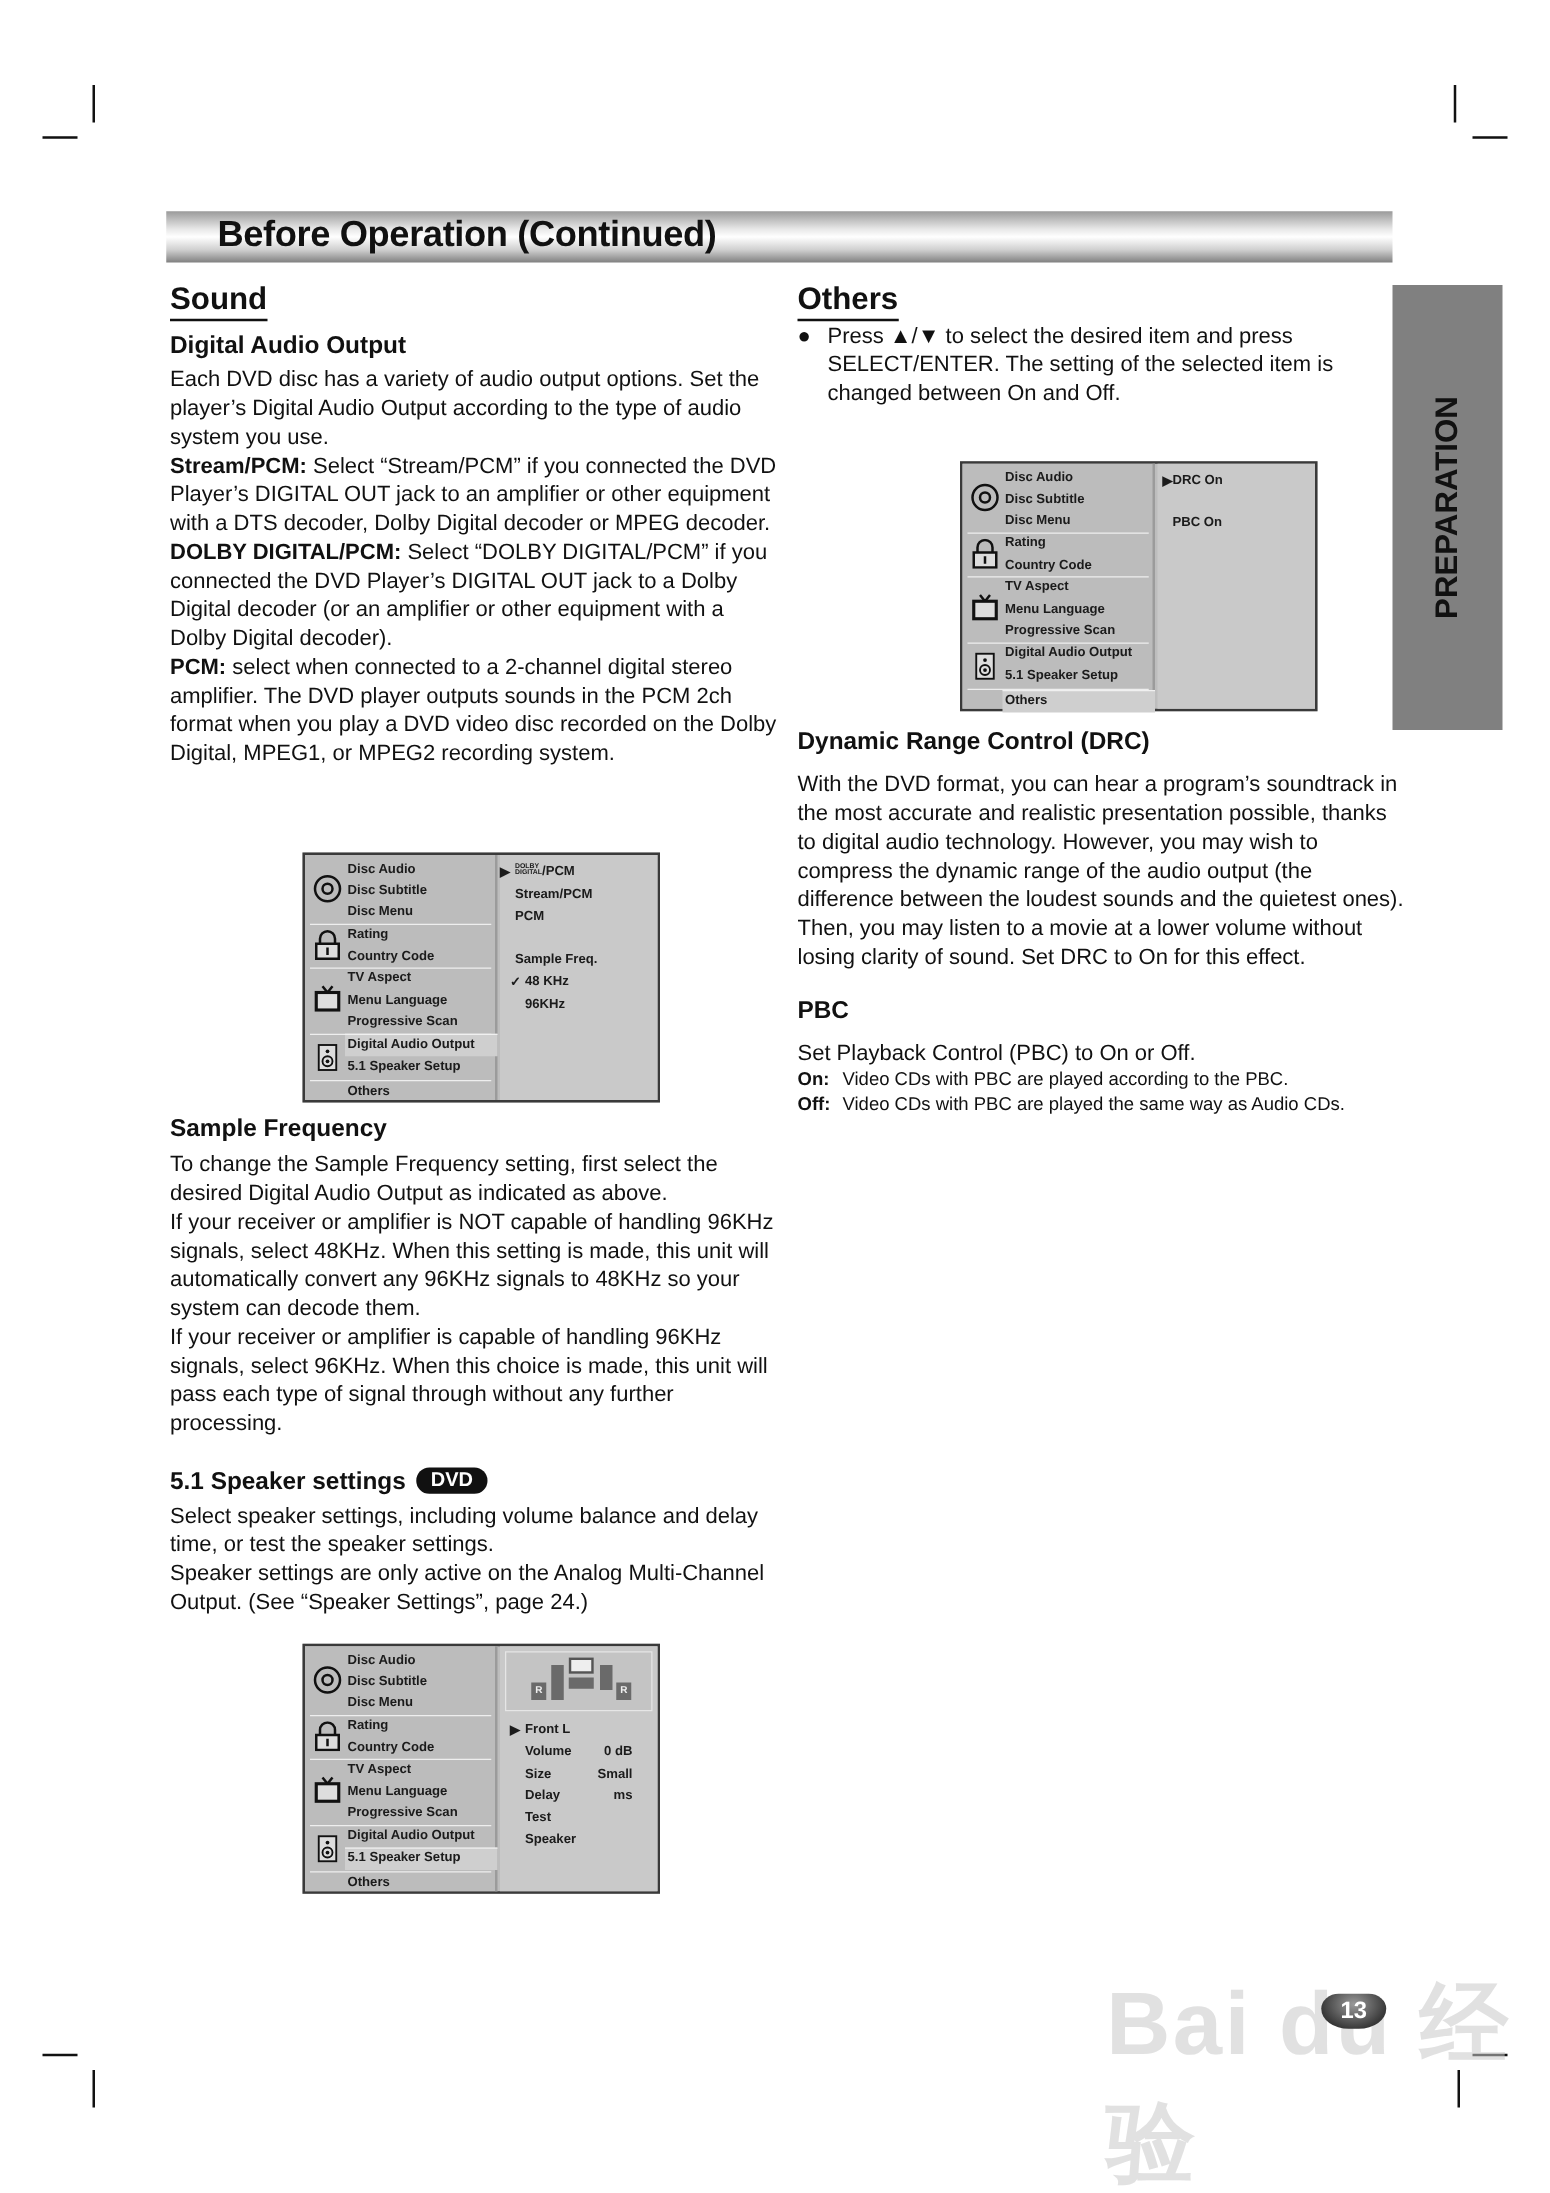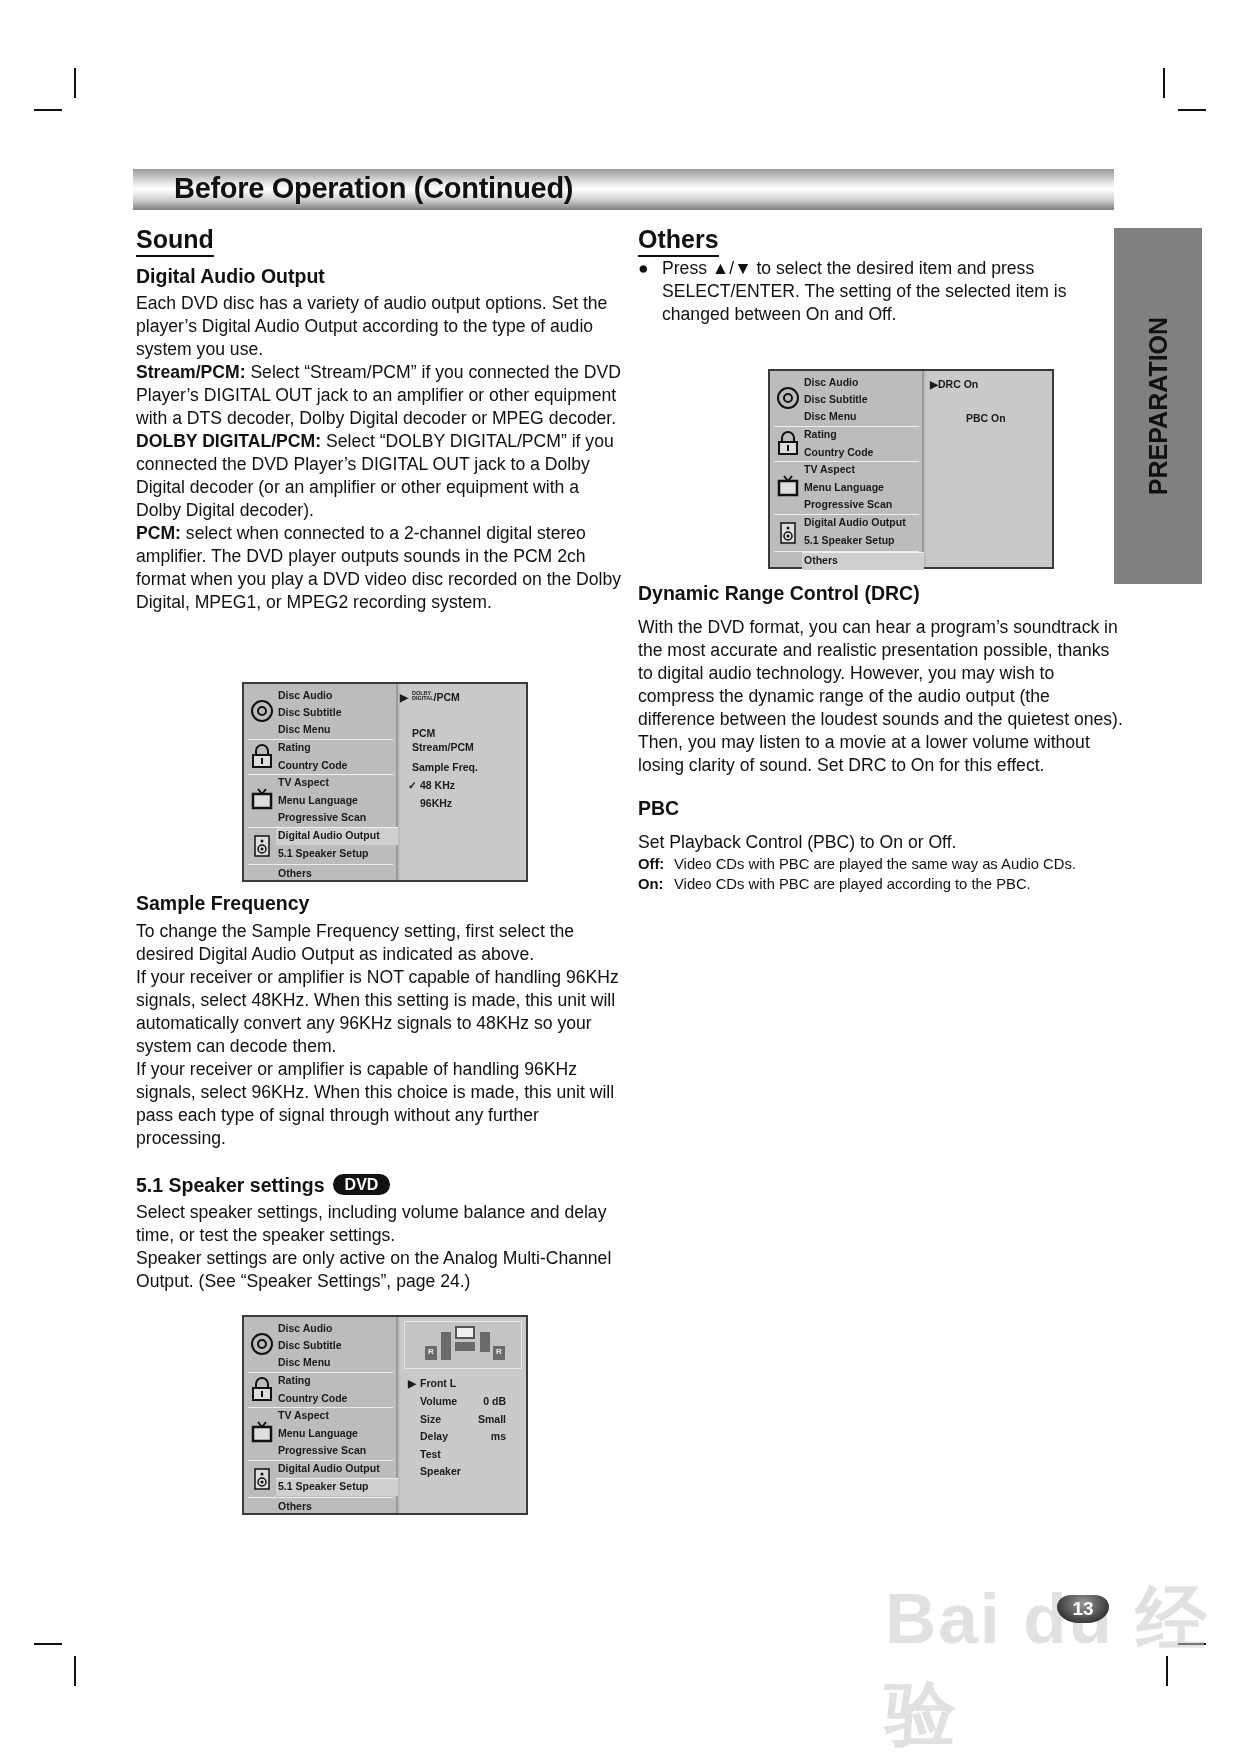--- a/index.html
+++ b/index.html
@@ -101,26 +101,26 @@
     <span>Press ▲/▼ to select the desired item and press SELECT/ENTER. The setting of the selected item is changed between On and Off.</span>
   </div>
 </div>
 
 <div class="col right" style="top:580px;">
   <h3 class="sub">Dynamic Range Control (DRC)</h3>
   <p style="margin-top:10px;">With the DVD format, you can hear a program’s soundtrack in the most accurate and realistic presentation possible, thanks to digital audio technology. However, you may wish to compress the dynamic range of the audio output (the difference between the loudest sounds and the quietest ones). Then, you may listen to a movie at a lower volume without losing clarity of sound. Set DRC to On for this effect.</p>
   <h3 class="sub" style="margin-top:18px;">PBC</h3>
   <p style="margin-top:10px;">Set Playback Control (PBC) to On or Off.</p>
   <div class="note">
+      <span class="k">On:</span>
+      <span>Video CDs with PBC are played according to the PBC.</span>
+    </div>
+  <div class="note">
       <span class="k">Off:</span>
       <span>Video CDs with PBC are played the same way as Audio CDs.</span>
-    </div>
-  <div class="note">
-      <span class="k">On:</span>
-      <span>Video CDs with PBC are played according to the PBC.</span>
     </div>
 </div>
 
 <div class="osd" id="osd-audio" style="left:242px;top:682px;">
   <div class="lp">
       <div class="sep" style="top: 55px;"></div>
       <div class="sep" style="top: 90px;"></div>
       <div class="sep" style="top: 143px;"></div>
       <div class="sep" style="top: 180px;"></div>
       <div class="item" style="top: 5px;">Disc Audio</div>
@@ -153,21 +153,21 @@
           <circle cx="12" cy="7" r="1.5" fill="#111"></circle>
           <circle cx="12" cy="15" r="4" fill="none" stroke="#111" stroke-width="1.5"></circle>
           <circle cx="12" cy="15" r="1.5" fill="#111"></circle>
         </svg></div>
     </div>
   <div class="rp">
     <div class="opt" style="left:12px;top:7px;">
       <span class="arr">▶</span>
       <span class="dolby"><span>DOLBY</span><br><span>DIGITAL</span></span><span>/PCM</span>
     </div>
-    <div class="opt" style="left:12px;top:25px;margin-top:32px;">Stream/PCM</div>
+    <div class="opt" style="left:12px;top:25px;">Stream/PCM</div>
     <div class="opt" style="left:12px;top:43px;">PCM</div>
     <div class="opt" style="left:12px;top:77px;">Sample Freq.</div>
     <div class="opt" style="left:20px;top:95px;">
       <span class="arr">✓</span>
       <span>48 KHz</span>
     </div>
     <div class="opt" style="left:20px;top:113px;">96KHz</div>
   </div>
 </div>
 
@@ -271,21 +271,21 @@
           <circle cx="12" cy="7" r="1.5" fill="#111"></circle>
           <circle cx="12" cy="15" r="4" fill="none" stroke="#111" stroke-width="1.5"></circle>
           <circle cx="12" cy="15" r="1.5" fill="#111"></circle>
         </svg></div>
     </div>
   <div class="rp">
     <div class="opt" style="left:12px;top:7px;">
       <span class="arr" style="left:-8px;">▶</span>
       <span>DRC On</span>
     </div>
-    <div class="opt" style="left:12px;top:41px;margin-left:28px;">PBC On</div>
+    <div class="opt" style="left:12px;top:41px;">PBC On</div>
   </div>
 </div>
 
 <div class="watermark">
   <div class="w1">Bai du 经验</div>
   <div class="w2">jingyan.baidu.com</div>
 </div>
 <div class="page-num">13</div>
 
 </body></html>

